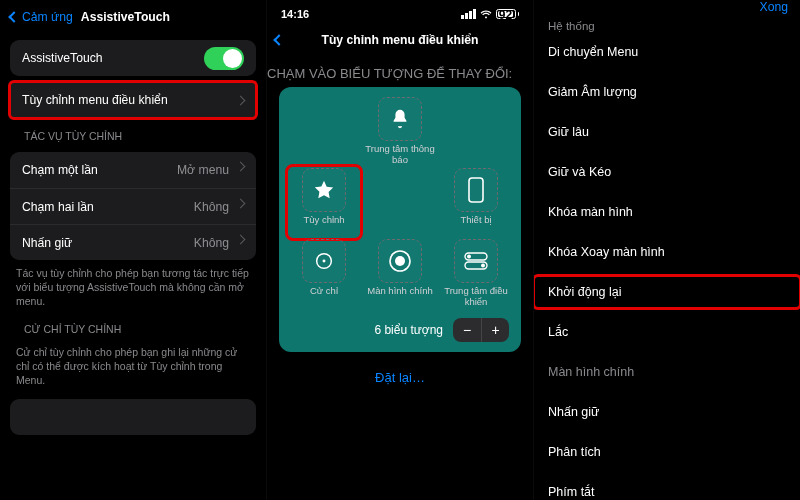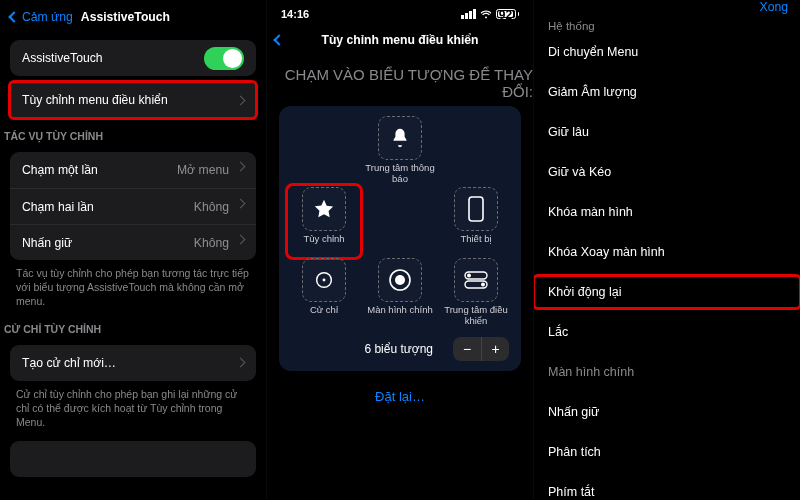--- a/index.html
+++ b/index.html
@@ -23,35 +23,35 @@
   .title1 { color: #fff; font-weight: 600; margin-left: 8px; }
   .group { background: #1c1c1e; border-radius: 9px; margin: 6px 10px 0 10px; }
   .row { display: flex; align-items: center; min-height: 36px; padding: 0 12px; justify-content: space-between; }
   .row + .row { border-top: 1px solid rgba(255,255,255,0.07); }
   .row-label { color: #fff; }
   .row-val { color: #8e8e93; display:flex; align-items:flex-start; gap:4px; }
   .row-chev { display:inline-block; width:7px; height:7px; border-right:1.6px solid #5a5a5e; border-top:1.6px solid #5a5a5e; transform: rotate(45deg); margin-left:4px; }
   .toggle { width: 40px; height: 23px; background: #30d158; border-radius: 12px; position: relative; }
   .toggle::after { content: ""; position: absolute; right: 2px; top: 2px; width: 19px; height: 19px; background: #fff; border-radius: 50%; }
   .footer-txt { color: #8a8a8e; font-size: 10.5px; line-height: 1.35; padding: 6px 16px 2px 16px; }
-  .header-txt { color: #8a8a8e; font-size: 10.5px; padding: 12px 16px 4px 4px; text-transform: none; font-weight: bold; }
+  .header-txt { color: #8a8a8e; font-size: 10.5px; padding: 12px 16px 4px 24px; text-transform: none; }
   .hl { outline: 3px solid #e30000; outline-offset: -1px; border-radius: 4px; }
 
   
   .status { height: 24px; display: flex; align-items: center; justify-content: space-between; padding: 4px 14px 0 14px; font-size: 11px; font-weight: 600; }
   .nav2 { height: 32px; display: flex; align-items: center; padding: 0 8px; position: relative; }
   .nav2 .back { color: #0a84ff; }
   .nav2 .ctr { position: absolute; left: 0; right: 0; text-align: center; color: #fff; font-weight: 600; pointer-events: none; }
-  .sub2 { color: #8a8a8e; font-size: 15px; text-align: right; padding: 10px 0 6px 0; }
-  .grid-card { background: #0f172a; border-radius: 12px; margin: 0 12px; padding: 10px 8px 10px 8px; }
+  .sub2 { color: #8a8a8e; font-size: 13px; text-align: left; padding: 10px 0 6px 0; }
+  .grid-card { background: #0f766e; border-radius: 12px; margin: 0 12px; padding: 10px 8px 10px 8px; }
   .grid { display: grid; grid-template-columns: repeat(3, 1fr); gap: 2px 2px; justify-items: center; }
   .cell { width: 70px; display: flex; flex-direction: column; align-items: center; }
   .iconbox { width: 44px; height: 44px; border: 1.5px dashed #6b6b6f; border-radius: 9px; display: flex; align-items: center; justify-content: center; background: rgba(255,255,255,0.02); }
   .cell-lbl { color: #d0d0d4; font-size: 9.5px; text-align: center; line-height: 1.15; margin-top: 3px; min-height: 22px; }
-  .stepper-row { display:flex; align-items:center; justify-content:flex-end; gap:16px; margin-top:10px; padding-right:4px; }
+  .stepper-row { display:flex; align-items:center; justify-content:flex-end; gap:6px; margin-top:10px; padding-right:4px; }
   .stepper-lbl { color:#fff; font-size:12px; margin-right:4px; }
   .stepper { display:flex; background:#2c2c2e; border-radius:8px; overflow:hidden; }
   .stepper button { width:28px; height:24px; background:transparent; border:none; color:#fff; font-size:14px; }
   .stepper button + button { border-left:1px solid #444; }
   .reset { text-align:center; color:#0a84ff; padding:18px 0 8px 0; font-size:13px; }
   .hl2 { outline: 3px solid #e30000; outline-offset: 1px; border-radius: 4px; }
 
   
   .i-bell, .i-star, .i-phone, .i-target, .i-home, .i-toggles { color:#fff; }
   .i-bell svg, .i-star svg, .i-phone svg, .i-target svg, .i-home svg, .i-toggles svg { display:block; }
@@ -127,26 +127,20 @@
           <span class="row-label">Nhấn giữ</span>
           <span class="row-val">
               <span>Không</span>
               <span class="row-chev"></span>
             </span>
         </div>
       </div>
       <div class="footer-txt">Tác vụ tùy chỉnh cho phép bạn tương tác trực tiếp với biểu tượng AssistiveTouch mà không cần mở menu.</div>
 
       <div class="header-txt">CỬ CHỈ TÙY CHỈNH</div>
-      <div class="group">
-        <div class="row">
-          <span class="row-label">Tạo cử chỉ mới…</span>
-          <span class="row-chev"></span>
-        </div>
-      </div>
       <div class="footer-txt">Cử chỉ tùy chỉnh cho phép bạn ghi lại những cử chỉ có thể được kích hoạt từ Tùy chỉnh trong Menu.</div>
 
       <div class="group" style="margin-top:10px;">
         <div class="row">
           
           
         </div>
       </div>
     </div>
   </div>

